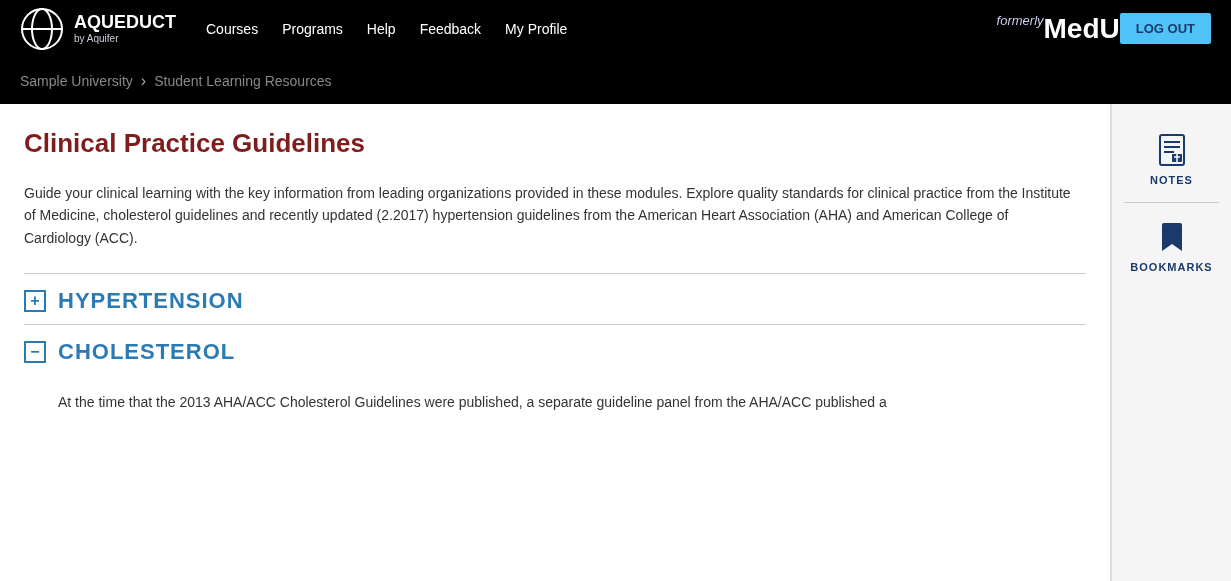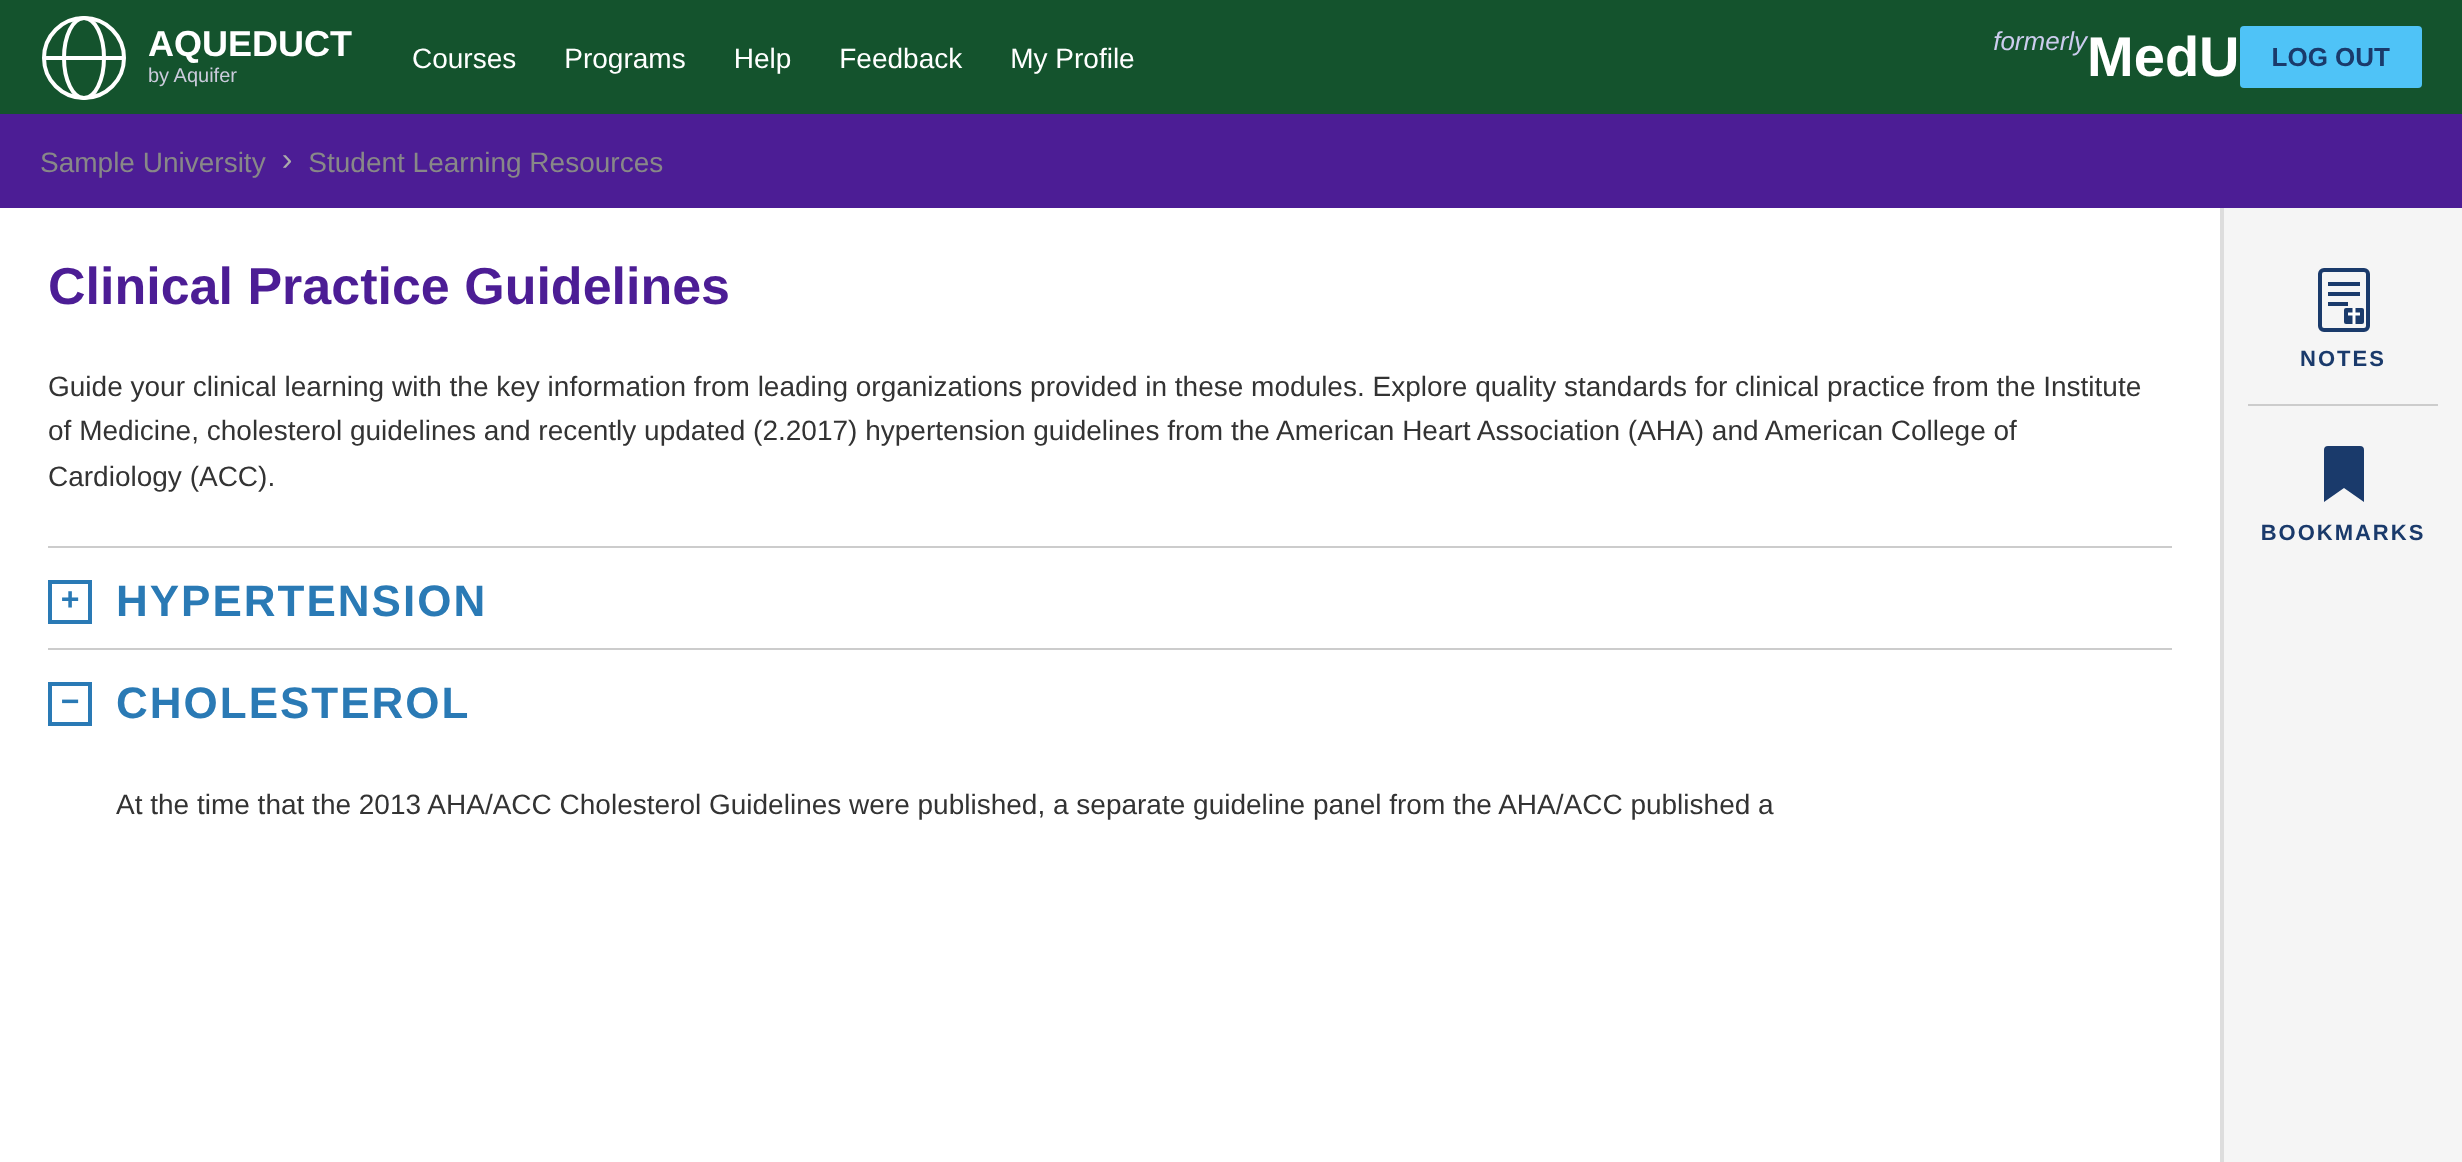--- a/index.html
+++ b/index.html
@@ -1,20 +1,20 @@
 <!DOCTYPE html>
 <html><head>
   <meta charset="utf-8">
   <style>
     * { margin: 0; padding: 0; box-sizing: border-box; }
     body { font-family: Arial, sans-serif; font-size: 14px; color: #333; background: #fff; width: 1231px; }
 
     
     .header {
-      background-color: #14532d;
+      background-color: #000000;
       height: 57px;
       display: flex;
       align-items: center;
       padding: 0 20px;
       justify-content: space-between;
     }
     .header-left {
       display: flex;
       align-items: center;
       gap: 30px;
@@ -71,21 +71,21 @@
       padding: 8px 16px;
       font-size: 13px;
       font-weight: bold;
       cursor: pointer;
       border-radius: 2px;
       text-transform: uppercase;
     }
 
     
     .breadcrumb-bar {
-      background-color: #4c1d95;
+      background-color: #000000;
       padding: 10px 20px;
       display: flex;
       align-items: center;
       gap: 8px;
       height: 47px;
     }
     .breadcrumb-item {
       color: #888;
       font-size: 14px;
       cursor: pointer;
@@ -109,21 +109,21 @@
     .content-area {
       flex: 1;
       padding: 24px 24px 16px 24px;
       overflow-y: auto;
       border-right: 1px solid #ddd;
     }
 
     .page-title {
       font-size: 26px;
       font-weight: bold;
-      color: #4c1d95;
+      color: #7f1d1d;
       margin-bottom: 18px;
     }
 
     .intro-text {
       font-size: 14px;
       color: #333;
       line-height: 1.6;
       margin-bottom: 24px;
       max-width: 1050px;
       margin-top: 23px;

